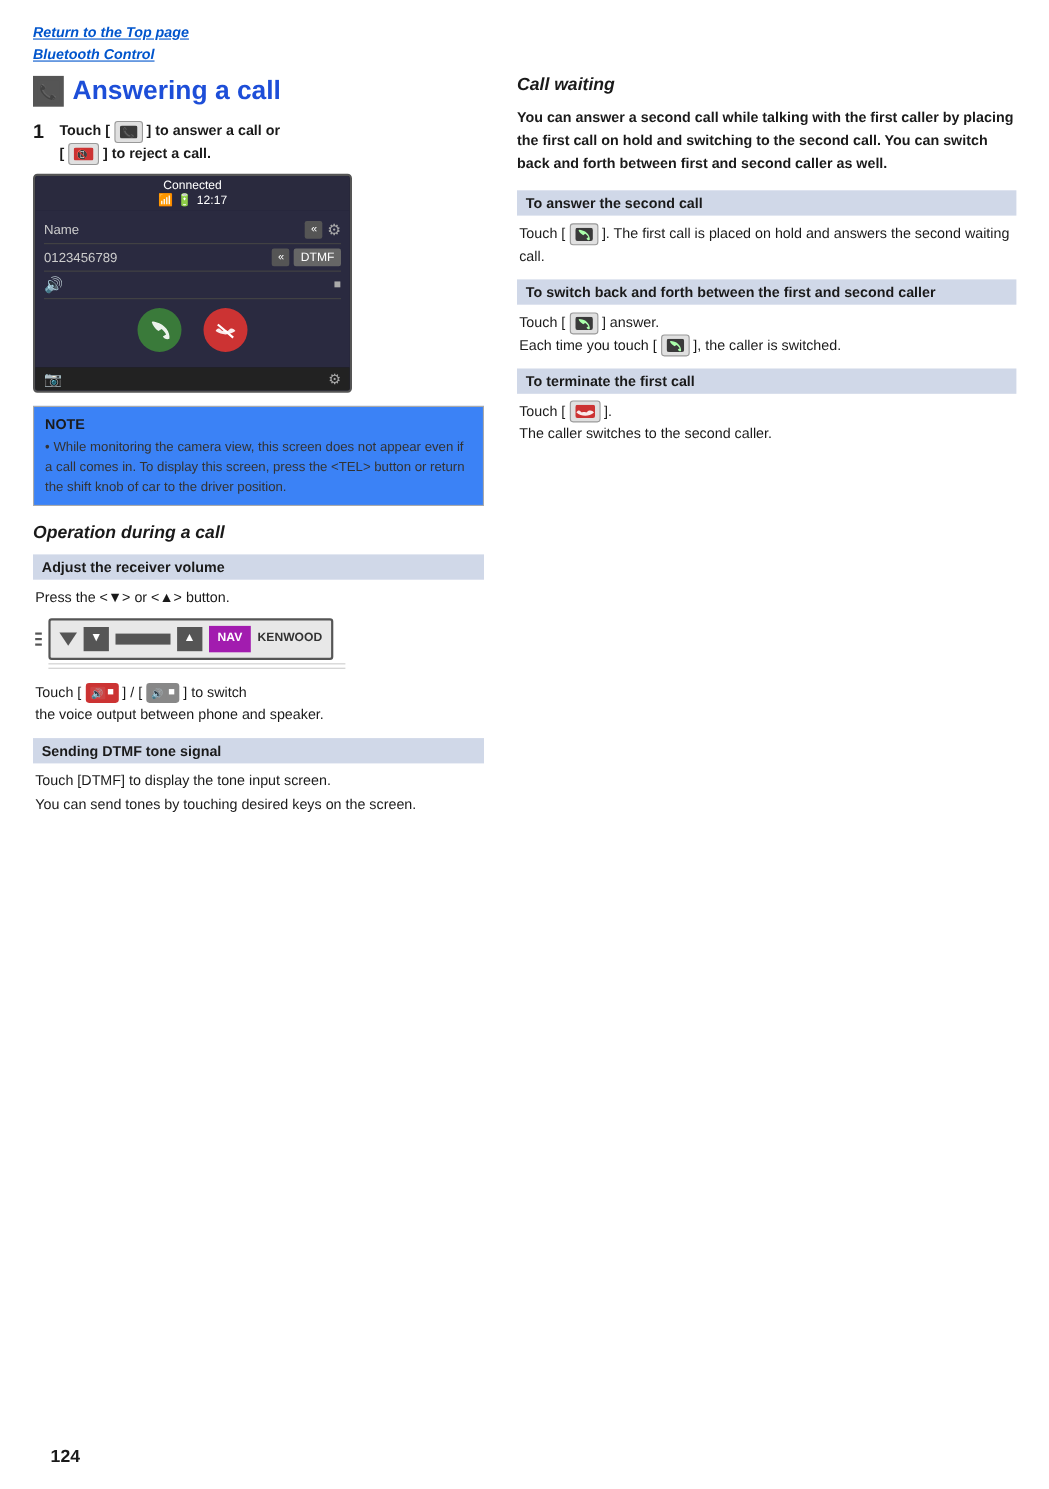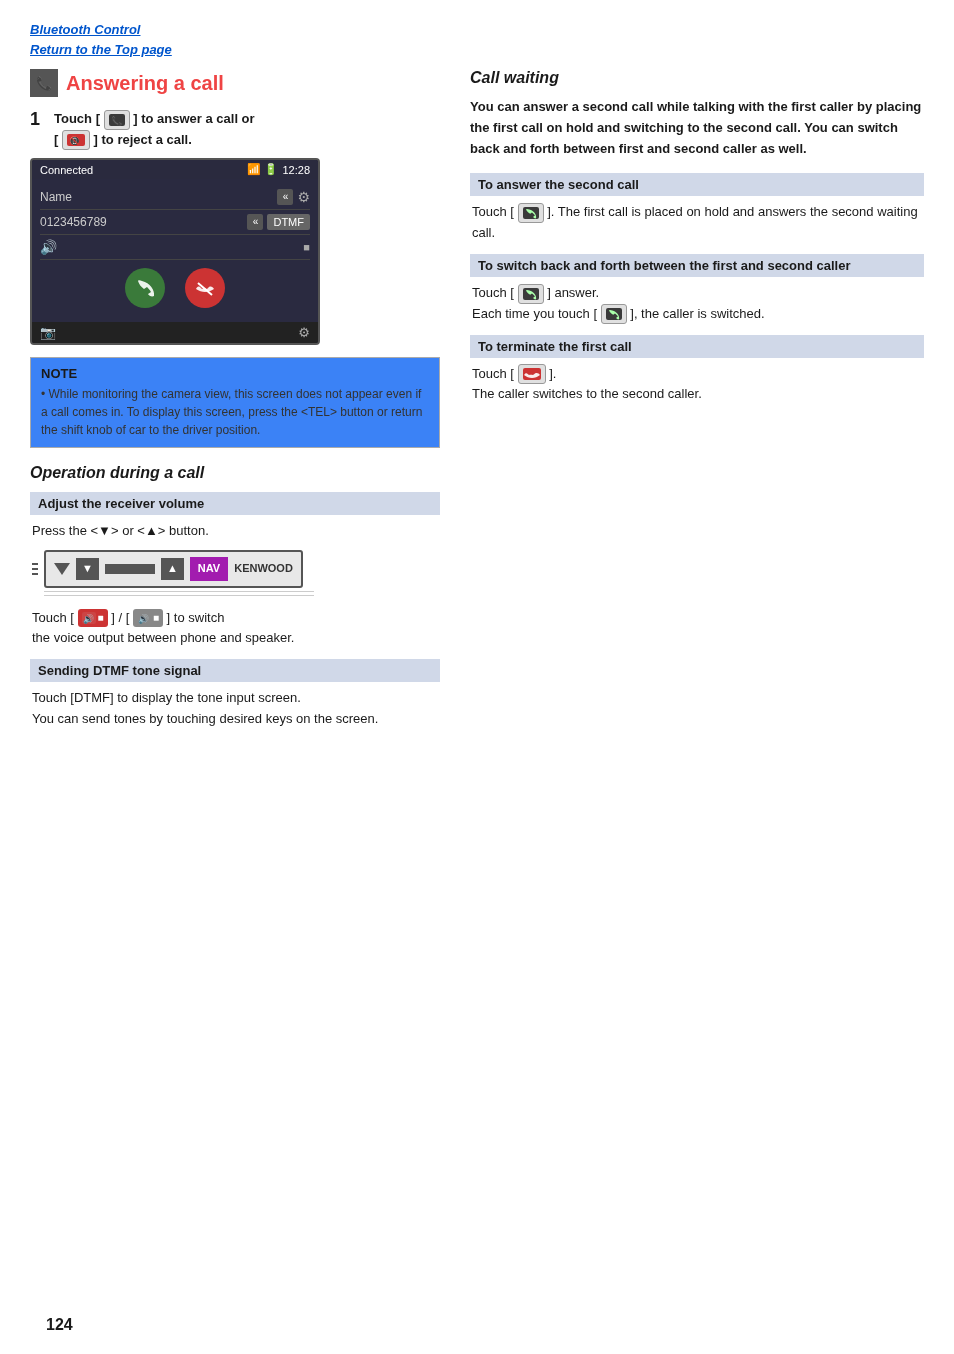--- a/index.html
+++ b/index.html
@@ -52,23 +52,23 @@
       width: 28px;
       height: 28px;
       background: #555;
       display: flex;
       align-items: center;
       justify-content: center;
       flex-shrink: 0;
     }
     .section-icon svg { display: block; }
     .section-title {
-      font-size: 20px;
-      font-weight: bold;
-      color: #ef4444;
+      font-size: 24px;
+      font-weight: bold;
+      color: #1d4ed8;
     }
 
     
     .step-line {
       display: flex;
       align-items: flex-start;
       gap: 6px;
       margin-bottom: 8px;
     }
     .step-num {
@@ -107,20 +107,21 @@
       width: 290px;
     }
     .screen-top-bar {
       background: #2a2a3e;
       display: flex;
       justify-content: space-between;
       align-items: center;
       padding: 3px 8px;
       color: #fff;
       font-size: 11px;
+      flex-direction: column;
     }
     .screen-status-icons {
       display: flex;
       gap: 4px;
       align-items: center;
     }
     .screen-body {
       background: #2a2a40;
       padding: 6px 8px;
     }
@@ -278,22 +279,22 @@
       font-size: 16px;
       font-weight: bold;
     }
 
     body { position: relative; }
   </style>
 </head>
 <body>
 
 <div class="breadcrumb">
+  <a>Return to the Top page</a>
   <a>Bluetooth Control</a>
-  <a>Return to the Top page</a>
 </div>
 
 <div class="two-col">
 
   <div class="left-col">
 
     <div class="section-heading">
       <div class="section-icon">
         <svg width="20" height="20" viewBox="0 0 20 20">
           <rect width="20" height="20" fill="#555"></rect>
@@ -325,21 +326,21 @@
         <span> ] to reject a call.</span>
       </div>
     </div>
 
     <div class="screen-mockup">
       <div class="screen-top-bar">
         <span>Connected</span>
         <div class="screen-status-icons">
           <span>📶</span>
           <span>🔋</span>
-          <span>12:28</span>
+          <span>12:17</span>
         </div>
       </div>
       <div class="screen-body">
         <div class="screen-row">
           <span class="screen-label">Name</span>
           <span class="screen-chevron">«</span>
           <span style="font-size:14px; color:#aaa;">⚙</span>
         </div>
         <div class="screen-row">
           <span class="screen-label">0123456789</span>

